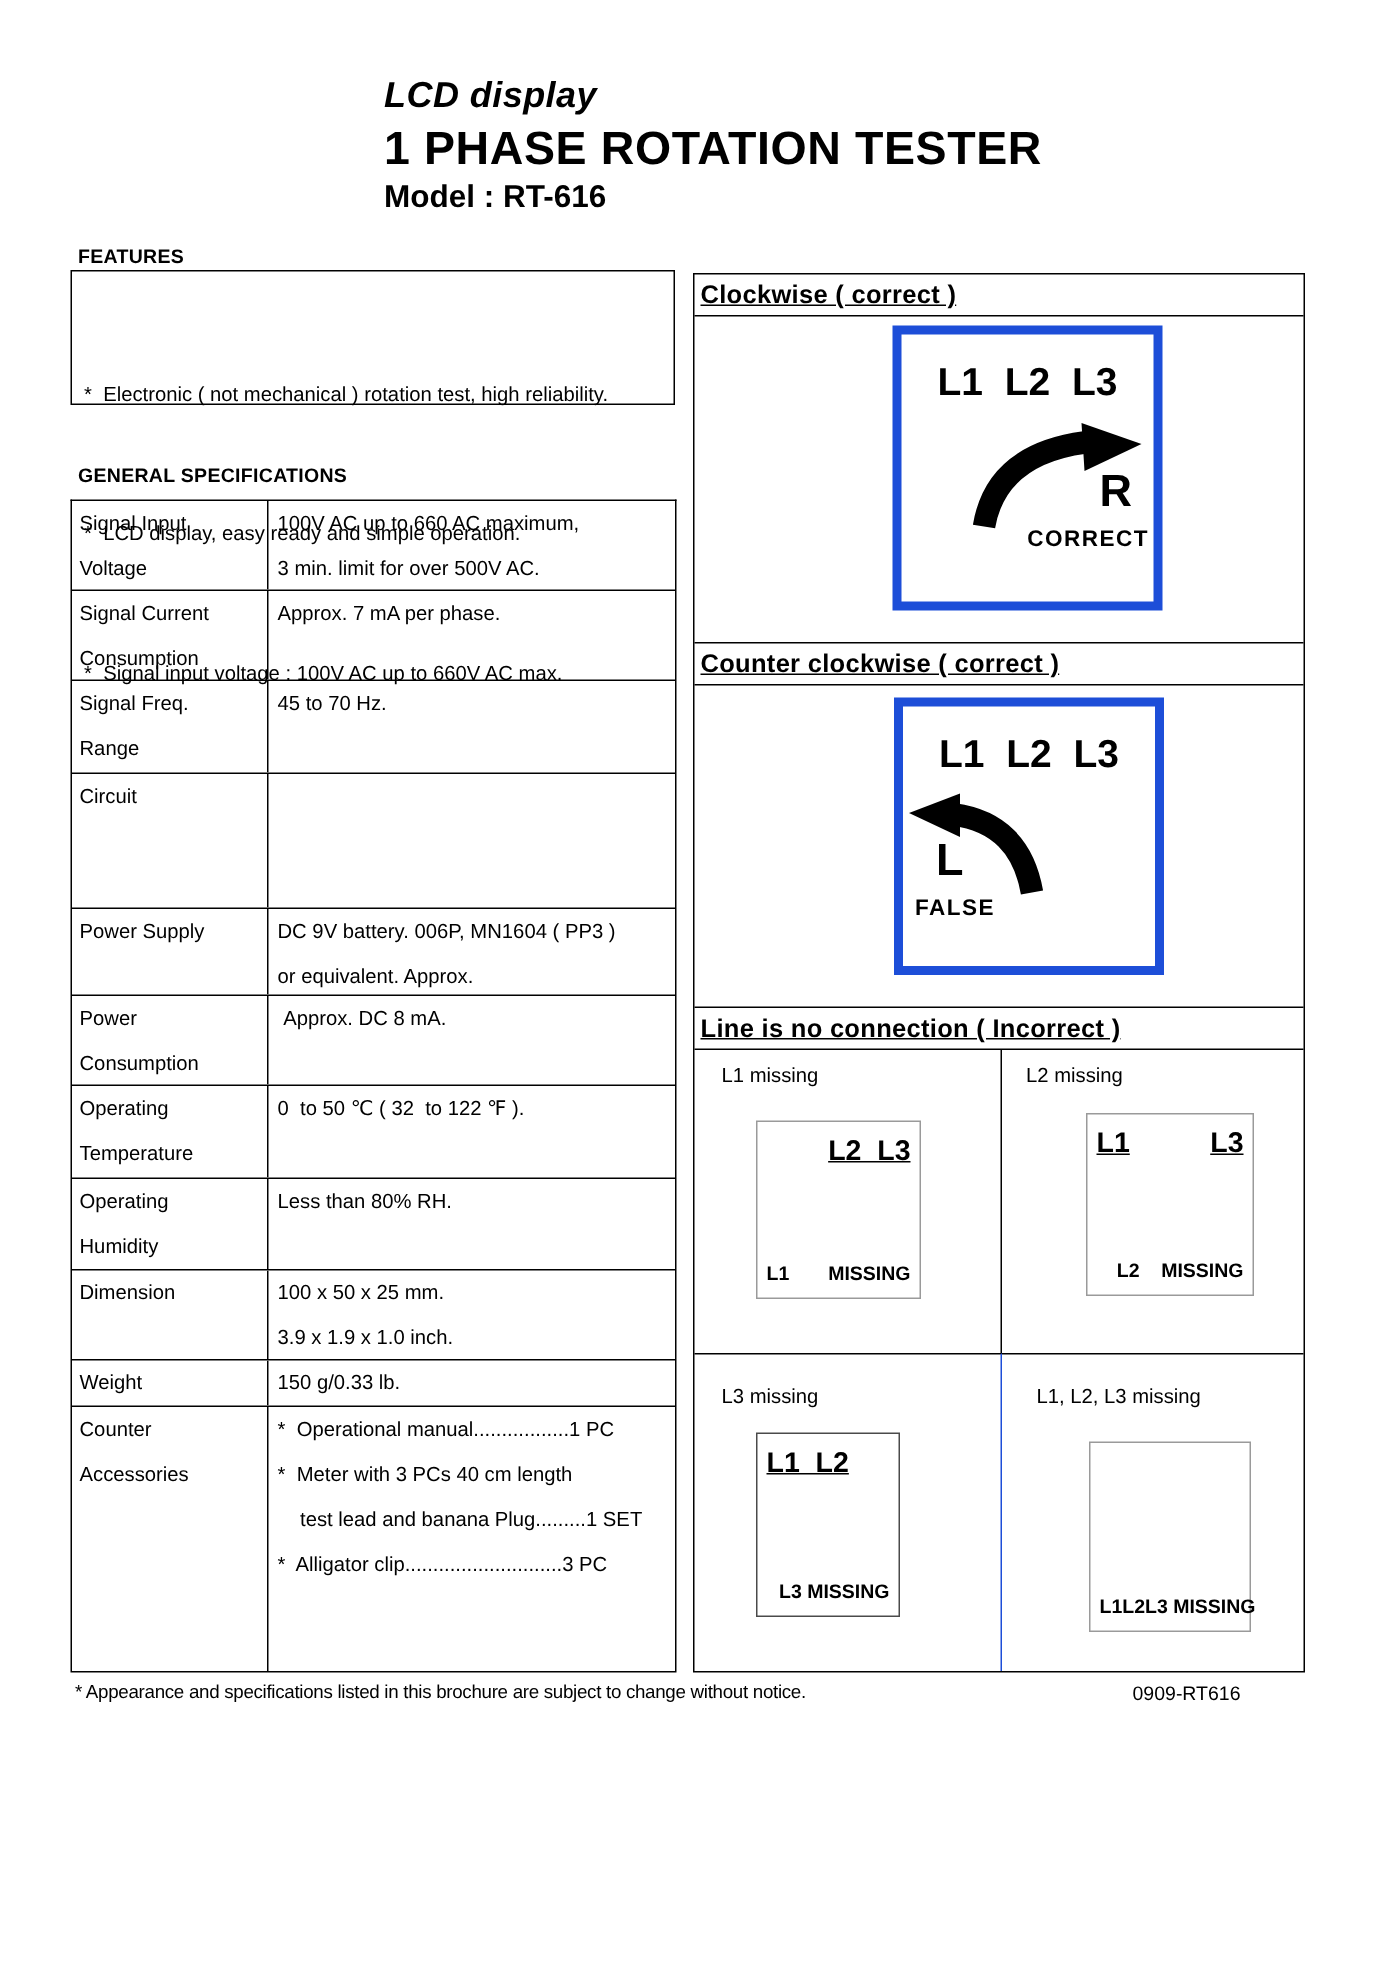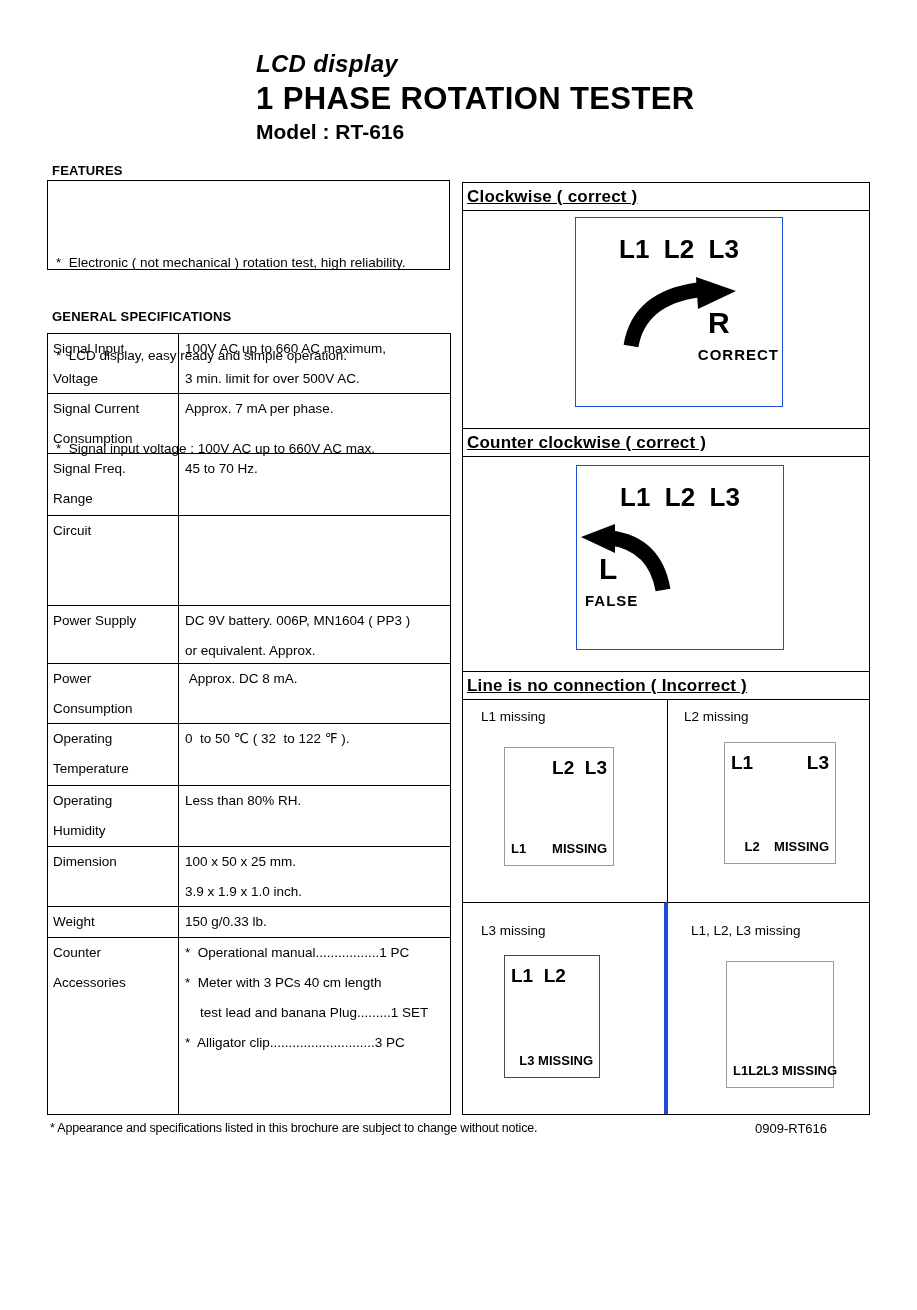--- a/index.html
+++ b/index.html
@@ -45,21 +45,21 @@
     height:28px; line-height:27px; border-bottom:1px solid #000;
     font-size:17px; font-weight:bold; padding-left:4px; letter-spacing:0.2px;
     box-sizing:border-box;
     text-decoration:underline;
   }
   .sec1 { height:245px; }
   .sec2 { height:243px; border-top:1px solid #000; }
   .sec3 { height:443px; border-top:1px solid #000; }
 
   .lcd-box {
-    position:absolute; border:1px solid #1d4ed8; width:208px; box-sizing:border-box;
+    position:absolute; border:6px solid #1d4ed8; width:180px; box-sizing:border-box;margin-left:20px;
   }
   .lcd-cw  { left:112px; top:34px;  height:190px; }
   .lcd-ccw { left:113px; top:36px;  height:185px; }
   .lcd-phases {
     position:absolute; top:16px; left:0; right:0; text-align:center;
     font-size:26px; font-weight:bold; white-space:pre;
   }
   .arrow-cw  { position:absolute; left:46px; top:58px; }
   .arrow-ccw { position:absolute; left:2px;  top:56px; }
   .lcd-letter { position:absolute; font-size:30px; font-weight:bold; }
@@ -68,35 +68,35 @@
   .lcd-status { position:absolute; font-size:15px; font-weight:bold; letter-spacing:1px; }
   .status-correct { right:3px; top:128px; }
   .status-false  { left:8px; top:126px; }
 
   .grid2 {
     display:grid; grid-template-columns:205px 1fr; grid-template-rows:202px 1fr;
     height:414px; box-sizing:border-box;
   }
   .gcell { position:relative; box-sizing:border-box; }
   .gcell.c1 { border-right:1px solid #000; }
-  .gcell.c3 { border-top:1px solid #000; border-right:4px solid #1d4ed8; }
+  .gcell.c3 { border-top:1px solid #000; border-right:1px solid #1d4ed8; }
   .gcell.c4 { border-top:1px solid #000; }
   .gcell-label { position:absolute; font-size:13.5px; }
   .c1 .gcell-label { left:18px; top:9px; }
   .c2 .gcell-label { left:16px; top:9px; }
   .c3 .gcell-label { left:18px; top:20px; }
   .c4 .gcell-label { left:23px; top:20px; }
 
   .mini { position:absolute; box-sizing:border-box; border:1px solid #9a9a9a; }
   .c1 .mini { left:41px; top:47px; width:110px; height:119px; }
   .c2 .mini { left:56px; top:42px; width:112px; height:122px; }
   .c3 .mini { left:41px; top:52px; width:96px; height:123px; border-color:#4a4a4a; }
   .c4 .mini { left:58px; top:58px; width:108px; height:127px; }
   .mrow { position:absolute; left:6px; right:6px; display:flex; justify-content:space-between; white-space:pre; }
-  .mrow-top    { top:9px;    font-size:19px; font-weight:bold; }
+  .mrow-top    { top:9px;    font-size:19px; font-weight:bold;text-decoration:underline; }
   .mrow-bottom { bottom:9px; font-size:13px; font-weight:bold; }
 
   
   .footer-note { position:absolute; left:50px; top:1121px; font-size:12.5px; letter-spacing:-0.2px; }
   .footer-code { position:absolute; left:755px; top:1121px; font-size:13px; }
 </style>
 </head>
 <body>
 
 <div class="page">

